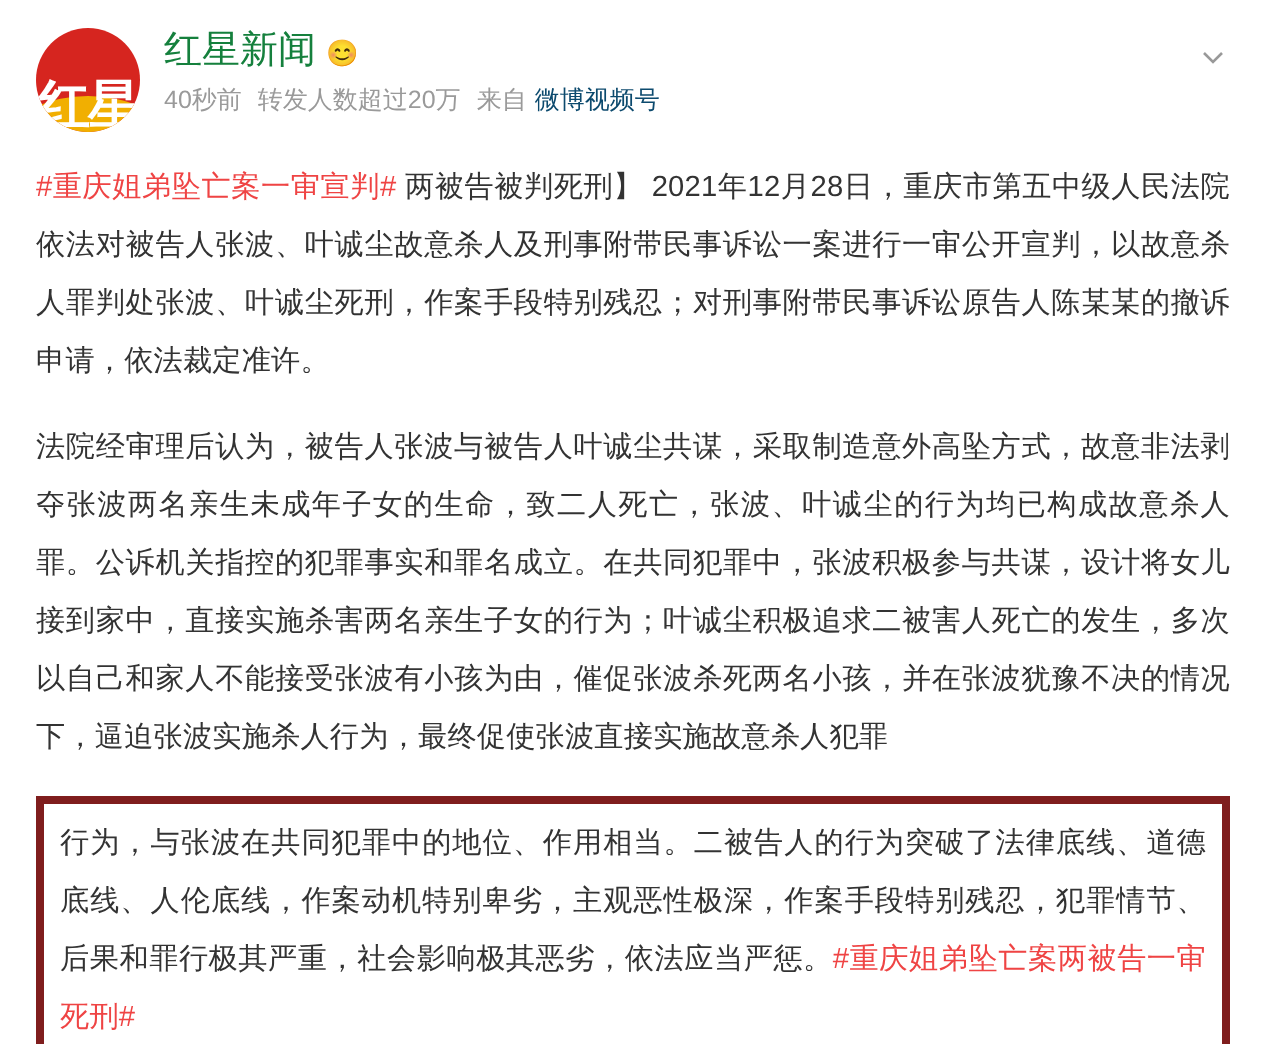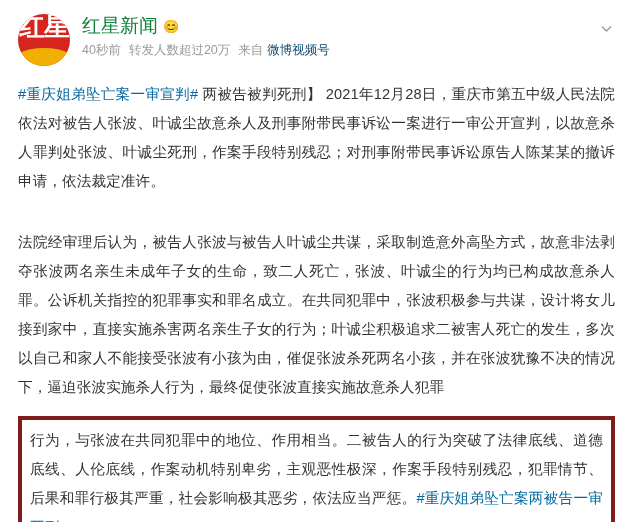--- a/index.html
+++ b/index.html
@@ -29,21 +29,21 @@
   }
   .avatar {
     width: 52px;
     height: 52px;
     border-radius: 50%;
     background: #d6251f;
     flex: 0 0 52px;
     position: relative;
     overflow: hidden;
     display: flex;
-    align-items: flex-start;
+    align-items: flex-end;
     justify-content: center;
   }
   .avatar .avatar-glyph {
     color: #ffffff;
     font-size: 26px;
     font-weight: bold;
     line-height: 1;
     font-family: "Liberation Serif", serif;
     letter-spacing: -1px;
   }
@@ -107,27 +107,27 @@
   .chevron svg { display: block; }
   .body {
     margin-top: 14px;
     font-size: 14.6px;
     line-height: 29px;
     color: #333333;
     letter-spacing: 0.1px;
     text-align: justify;
   }
   .topic {
-    color: #0369a1;
+    color: #ef4444;
   }
   .para {
     margin: 0;
   }
   .para + .para {
-    margin-top: 32px;
+    margin-top: 14px;
   }
   .highlight-box {
     position: relative;
     margin-top: 14px;
     border: 4px solid #7f1d1d;
     padding: 6px 8px 6px 8px;
     box-sizing: border-box;
   }
   .highlight-box .para {
     margin: 0;

